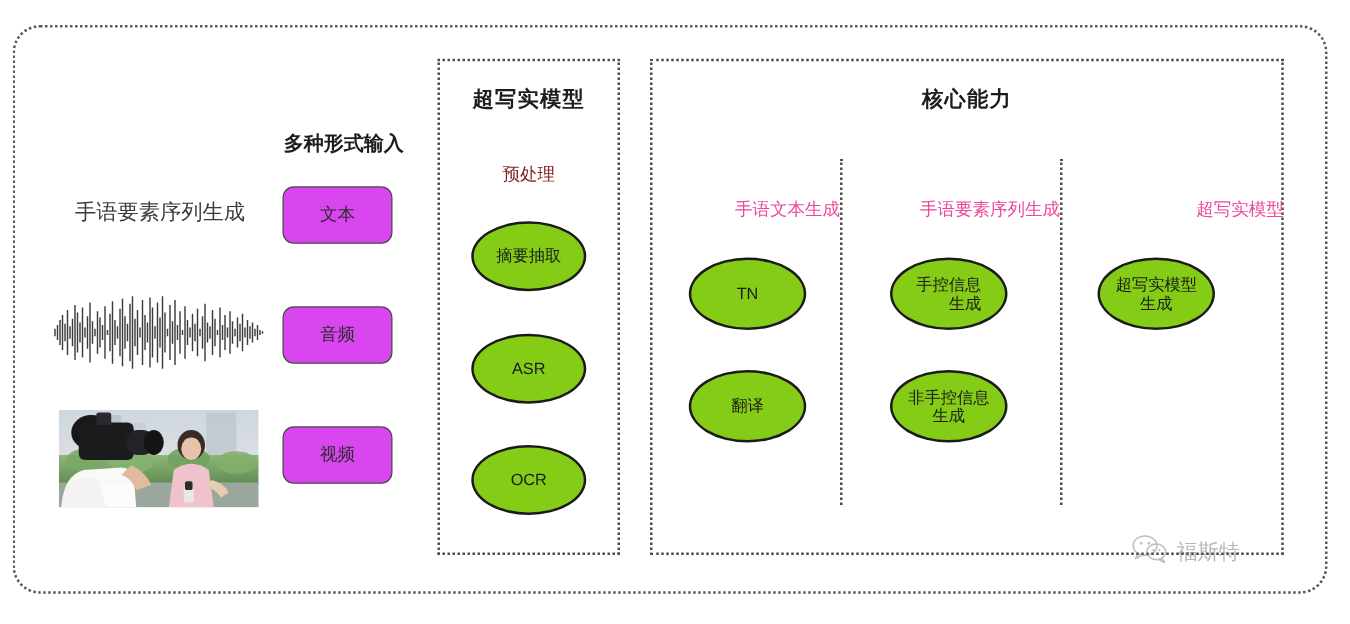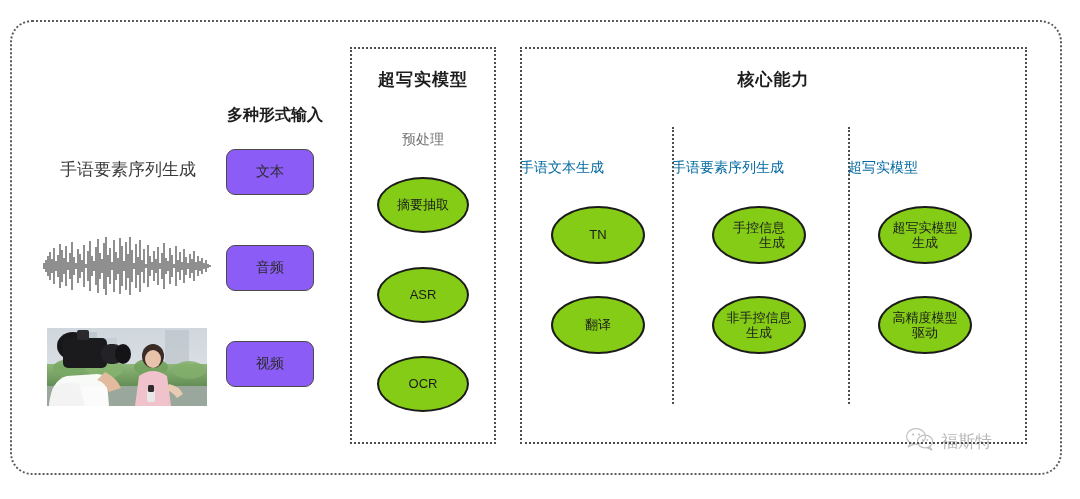--- a/index.html
+++ b/index.html
@@ -80,34 +80,34 @@
   }
   .title-core {
     left: 520px;
     top: 68px;
     width: 507px;
   }
 
   .sub-label {
     position: absolute;
     font-size: 14px;
-    color: #737373;
+    color: #7f1d1d;
     text-align: center;
     white-space: nowrap;
   }
   .label-pre {
     left: 350px;
     top: 131px;
     width: 146px;
   }
   .col-label {
     position: absolute;
     font-size: 14px;
-    color: #0369a1;
-    text-align: left;
+    color: #ec4899;
+    text-align: right;
     white-space: nowrap;
   }
   .col-label-1 { left: 520px;  top: 159px; width: 152px; }
   .col-label-2 { left: 672px;  top: 159px; width: 176px; }
   .col-label-3 { left: 848px;  top: 159px; width: 179px; }
 
   
   .input-heading {
     position: absolute;
     left: 205px;
@@ -137,21 +137,21 @@
     width: 88px;
     height: 46px;
     border: 1.6px solid #4a4a4a;
     border-radius: 9px;
     box-sizing: border-box;
     display: flex;
     align-items: center;
     justify-content: center;
     font-size: 14px;
     color: #2b2b2b;
-    background: #8b5cf6;
+    background: #d946ef;
   }
   .modal-box-1 { top: 149px; }
   .modal-box-2 { top: 245px; }
   .modal-box-3 { top: 341px; }
 
   
   .waveform {
     position: absolute;
     left: 40px;
     top: 235px;
@@ -386,22 +386,20 @@
   <div class="ellipse ell-core ell-c1-2">翻译</div>
   <div class="ellipse ell-core ell-c1-1">TN</div>
 
   <div class="ellipse ell-core ell-c2-1">手控信息
 生成</div>
   <div class="ellipse ell-core ell-c2-2">非手控信息
 生成</div>
 
   <div class="ellipse ell-core ell-c3-1">超写实模型
 生成</div>
-  <div class="ellipse ell-core ell-c3-2">高精度模型
-驱动</div>
 
   <div class="watermark">
     <span>
       <svg width="30" height="24" viewBox="0 0 30 24" aria-hidden="true">
         <ellipse cx="11" cy="9.5" rx="9.5" ry="7.8" fill="none" stroke="#6b6b6b" stroke-width="1.2"></ellipse>
         <path d="M6 16 l-3 4 l5 -2.4 z" fill="none" stroke="#6b6b6b" stroke-width="1.2"></path>
         <circle cx="8" cy="7.5" r="1.1" fill="#6b6b6b"></circle>
         <circle cx="14" cy="7.5" r="1.1" fill="#6b6b6b"></circle>
         <ellipse cx="20" cy="14.5" rx="7.6" ry="6.3" fill="none" stroke="#6b6b6b" stroke-width="1.2"></ellipse>
         <path d="M24.5 20 l2.6 3.2 l-4.2 -2 z" fill="none" stroke="#6b6b6b" stroke-width="1.2"></path>

